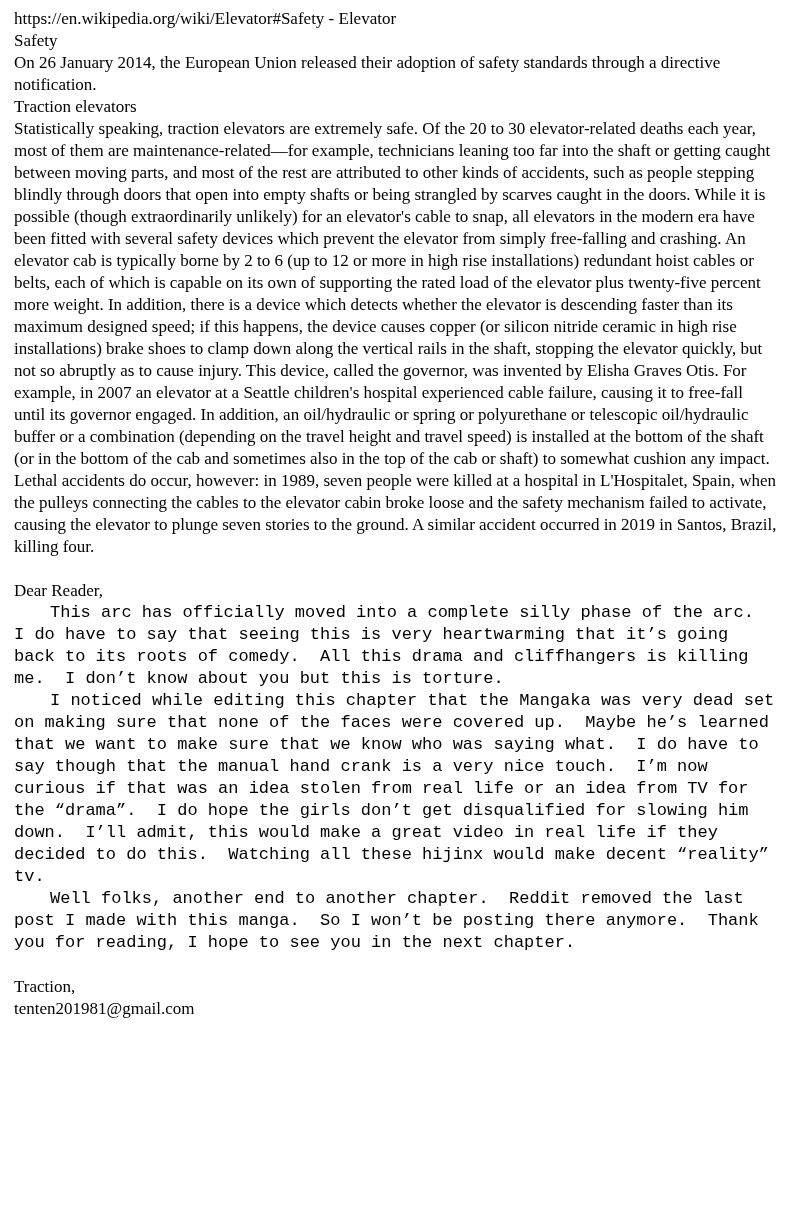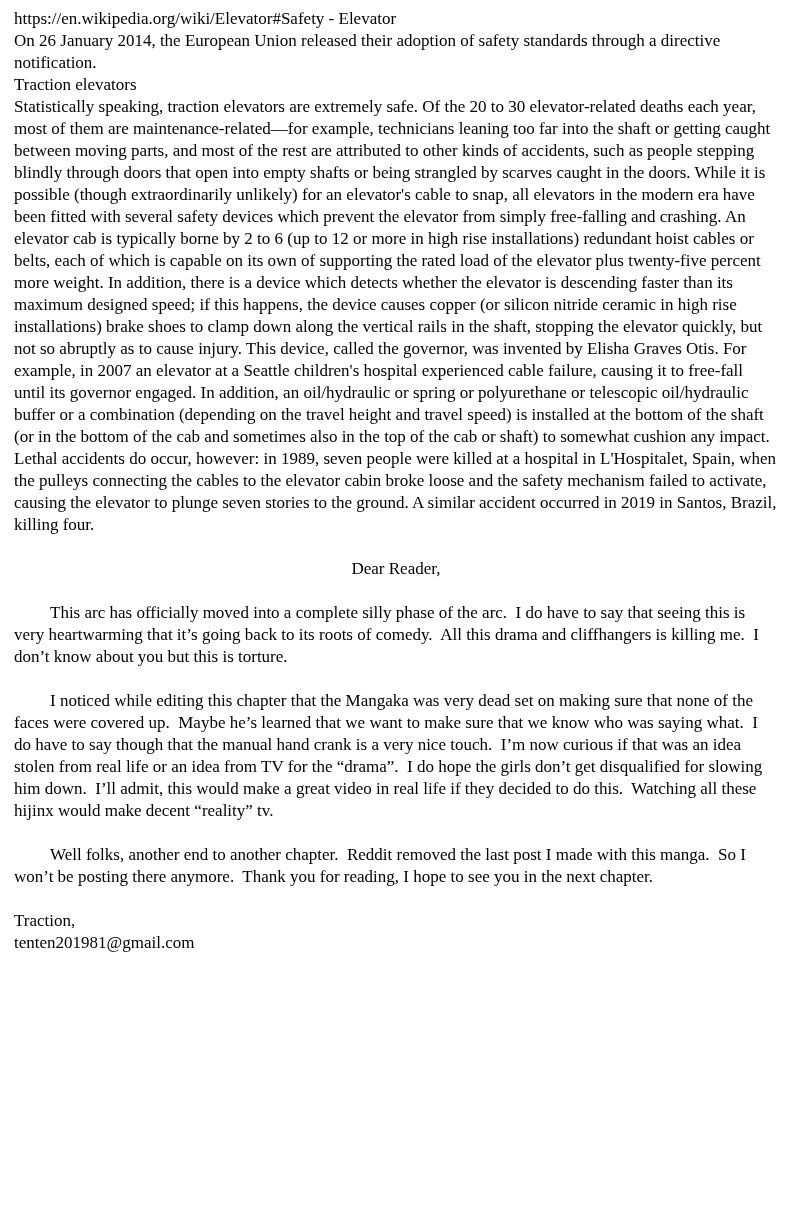--- a/index.html
+++ b/index.html
@@ -22,33 +22,34 @@
   }
   .wiki .line,
   .wiki .body-paragraph {
     margin: 0;
   }
   .letter p {
     margin: 0;
     text-align: left;
     white-space: pre-wrap;
   }
-  .letter .salutation   { margin-top: 22px; text-align: center; }
-  .letter .para         { margin-top: 22px; text-indent: 36px; }
+  .letter .salutation   { margin-top: 22px; }
+  .letter .para         { text-indent: 36px; font-family: Liberation Mono, monospace; }
   .letter .closing      { margin-top: 22px; }
   .letter .sig-name     { margin-top: 22px; }
   .letter .sig-email    { margin-top: 0; font-family: Liberation Serif, serif; }
 </style>
 </head>
 <body style="background: rgb(255, 255, 255); color: rgb(0, 0, 0);">
 
 <div class="doc">
 
   <div class="wiki">
     <div class="line">https://en.wikipedia.org/wiki/Elevator#Safety - Elevator</div>
+    <div class="line">Safety</div>
     <div class="line">On 26 January 2014, the European Union released their adoption of safety standards through a directive notification.</div>
     <div class="line">Traction elevators</div>
     <div class="body-paragraph">Statistically speaking, traction elevators are extremely safe. Of the 20 to 30 elevator-related deaths each year, most of them are maintenance-related—for example, technicians leaning too far into the shaft or getting caught between moving parts, and most of the rest are attributed to other kinds of accidents, such as people stepping blindly through doors that open into empty shafts or being strangled by scarves caught in the doors. While it is possible (though extraordinarily unlikely) for an elevator's cable to snap, all elevators in the modern era have been fitted with several safety devices which prevent the elevator from simply free-falling and crashing. An elevator cab is typically borne by 2 to 6 (up to 12 or more in high rise installations) redundant hoist cables or belts, each of which is capable on its own of supporting the rated load of the elevator plus twenty-five percent more weight. In addition, there is a device which detects whether the elevator is descending faster than its maximum designed speed; if this happens, the device causes copper (or silicon nitride ceramic in high rise installations) brake shoes to clamp down along the vertical rails in the shaft, stopping the elevator quickly, but not so abruptly as to cause injury. This device, called the governor, was invented by Elisha Graves Otis. For example, in 2007 an elevator at a Seattle children's hospital experienced cable failure, causing it to free-fall until its governor engaged. In addition, an oil/hydraulic or spring or polyurethane or telescopic oil/hydraulic buffer or a combination (depending on the travel height and travel speed) is installed at the bottom of the shaft (or in the bottom of the cab and sometimes also in the top of the cab or shaft) to somewhat cushion any impact. Lethal accidents do occur, however: in 1989, seven people were killed at a hospital in L'Hospitalet, Spain, when the pulleys connecting the cables to the elevator cabin broke loose and the safety mechanism failed to activate, causing the elevator to plunge seven stories to the ground. A similar accident occurred in 2019 in Santos, Brazil, killing four.</div>
   </div>
 
   <div class="letter">
     <p class="salutation">Dear Reader,</p>
     <p class="para">This arc has officially moved into a complete silly phase of the arc.  I do have to say that seeing this is very heartwarming that it’s going back to its roots of comedy.  All this drama and cliffhangers is killing me.  I don’t know about you but this is torture.</p>
     <p class="para">I noticed while editing this chapter that the Mangaka was very dead set on making sure that none of the faces were covered up.  Maybe he’s learned that we want to make sure that we know who was saying what.  I do have to say though that the manual hand crank is a very nice touch.  I’m now curious if that was an idea stolen from real life or an idea from TV for the “drama”.  I do hope the girls don’t get disqualified for slowing him down.  I’ll admit, this would make a great video in real life if they decided to do this.  Watching all these hijinx would make decent “reality” tv.</p>
     <p class="para">Well folks, another end to another chapter.  Reddit removed the last post I made with this manga.  So I won’t be posting there anymore.  Thank you for reading, I hope to see you in the next chapter.</p>

